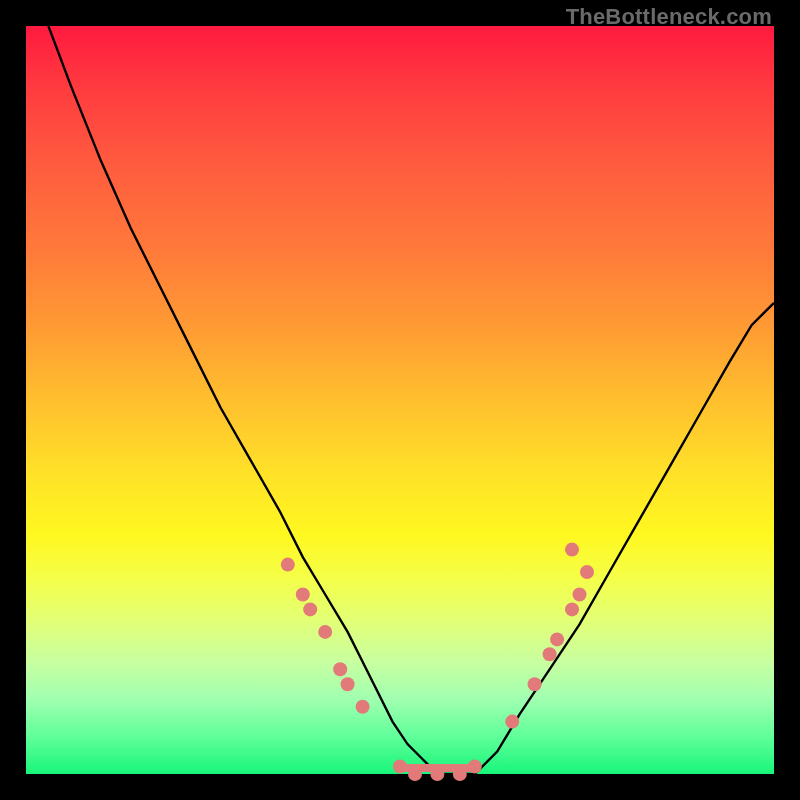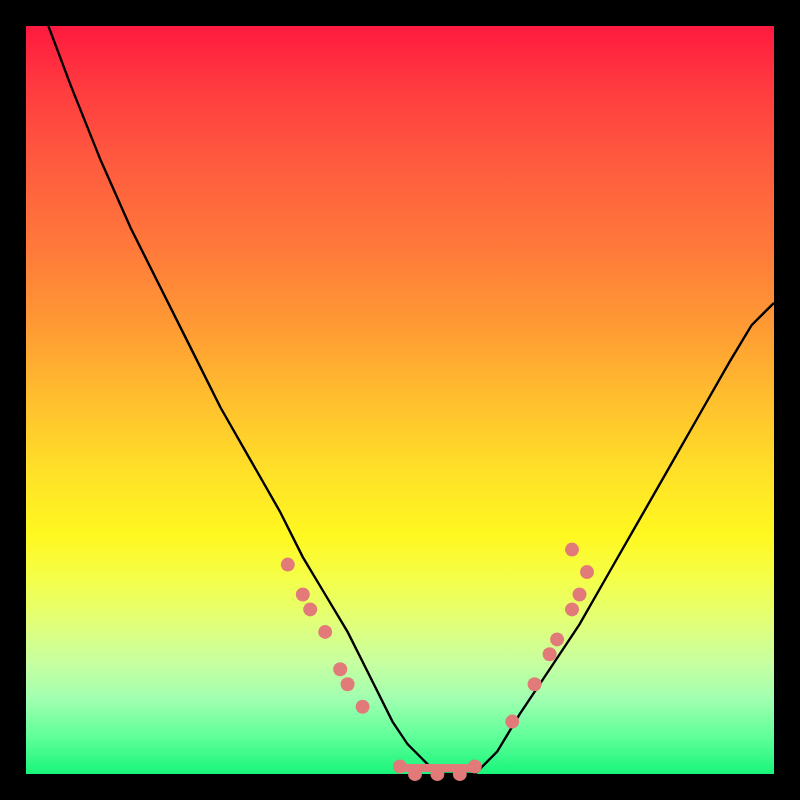--- a/index.html
+++ b/index.html
@@ -91,13 +91,14 @@
           <circle cx="523.6" cy="628.3" r="7" class="dot"></circle>
           <circle cx="531.1" cy="613.4" r="7" class="dot"></circle>
           <circle cx="546.0" cy="583.4" r="7" class="dot"></circle>
           <circle cx="553.5" cy="568.5" r="7" class="dot"></circle>
           <circle cx="561.0" cy="546.0" r="7" class="dot"></circle>
           <circle cx="546.0" cy="523.6" r="7" class="dot"></circle>
         </g>
       <rect id="flat-bar" fill="#e17a78" height="8" rx="3" x="374.0" width="74.8" y="738.0"></rect>
     </svg>
   </div>
+  <div class="watermark">TheBottleneck.com</div>
 </div>
 
 </body></html>

